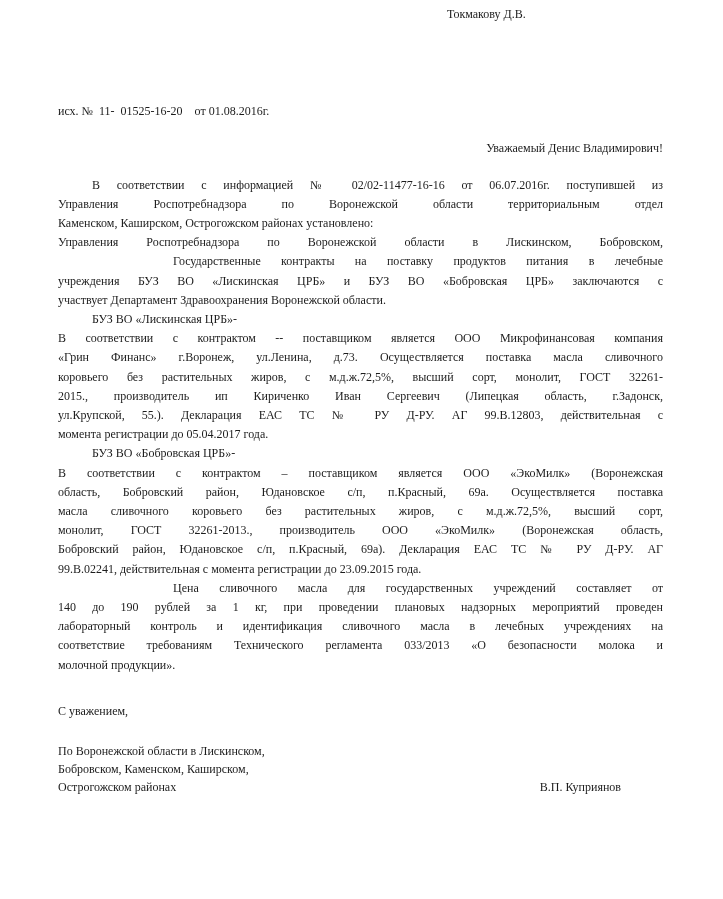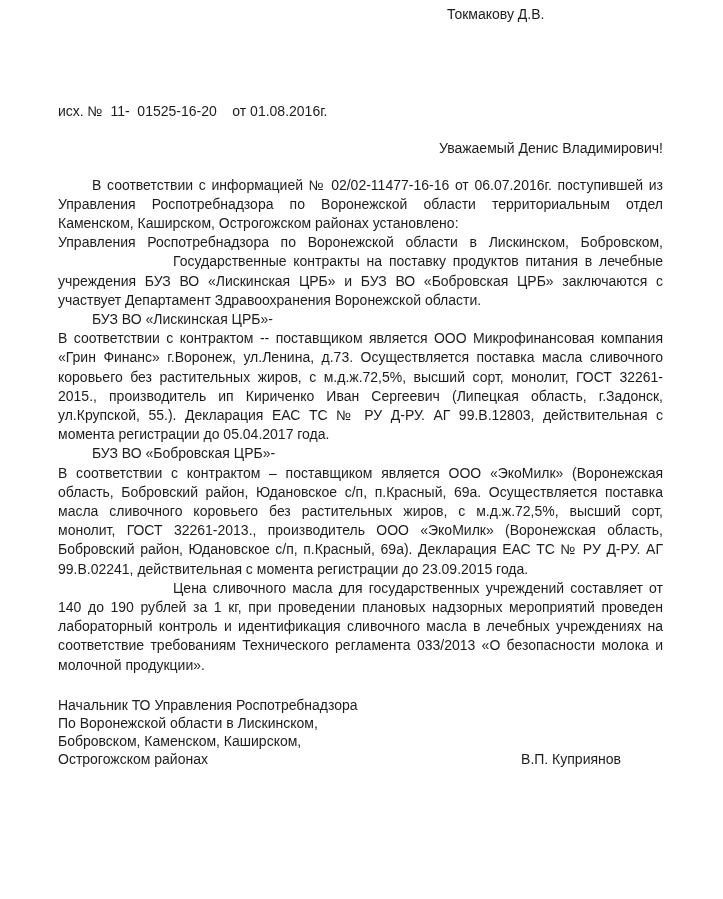--- a/index.html
+++ b/index.html
@@ -3,22 +3,22 @@
 <meta charset="utf-8">
 <style>
   html, body { margin: 0; padding: 0; background: #ffffff; }
   .page {
     position: relative;
     width: 723px;
     height: 899px;
     box-sizing: border-box;
     background: #ffffff;
     color: #1c1c1c;
-    font-family: Liberation Sans, sans-serif;
-    font-size: 14px;
+    font-family: Liberation Serif, serif;
+    font-size: 12px;
     line-height: 19.2px;
     padding: 5px 60px 0 58px;
     overflow: hidden;
   }
   .addressee { margin-left: 389px; }
   .ref { margin-top: 78px; white-space: pre; }
   .salutation { margin-top: 18px; text-align: right; }
   .body { margin-top: 17px; }
   .line { text-align: left; }
   .just { text-align: justify; text-align-last: justify; }
@@ -84,23 +84,23 @@
     <div>
       <div class="line just ind-deep">Цена  сливочного масла для государственных учреждений составляет от</div>
       <div class="line just">140 до 190 рублей за 1 кг, при проведении плановых надзорных мероприятий проведен</div>
       <div class="line just">лабораторный контроль и идентификация сливочного масла в лечебных учреждениях  на</div>
       <div class="line just">соответствие требованиям Технического регламента 033/2013 «О безопасности молока и</div>
       <div class="line">молочной продукции».</div>
     </div>
 
   </div>
 
+  <div class="regards">С уважением,</div>
 
   <div class="sig">
-    <div class="line">Начальник ТО Управления Роспотребнадзора</div>
     <div class="line">По Воронежской области в Лискинском,</div>
     <div class="line">Бобровском, Каменском, Каширском,</div>
     <div class="sig-row">
       <div class="line">Острогожском районах</div>
       <div class="signer">В.П. Куприянов</div>
     </div>
   </div>
 
 </div>
 

